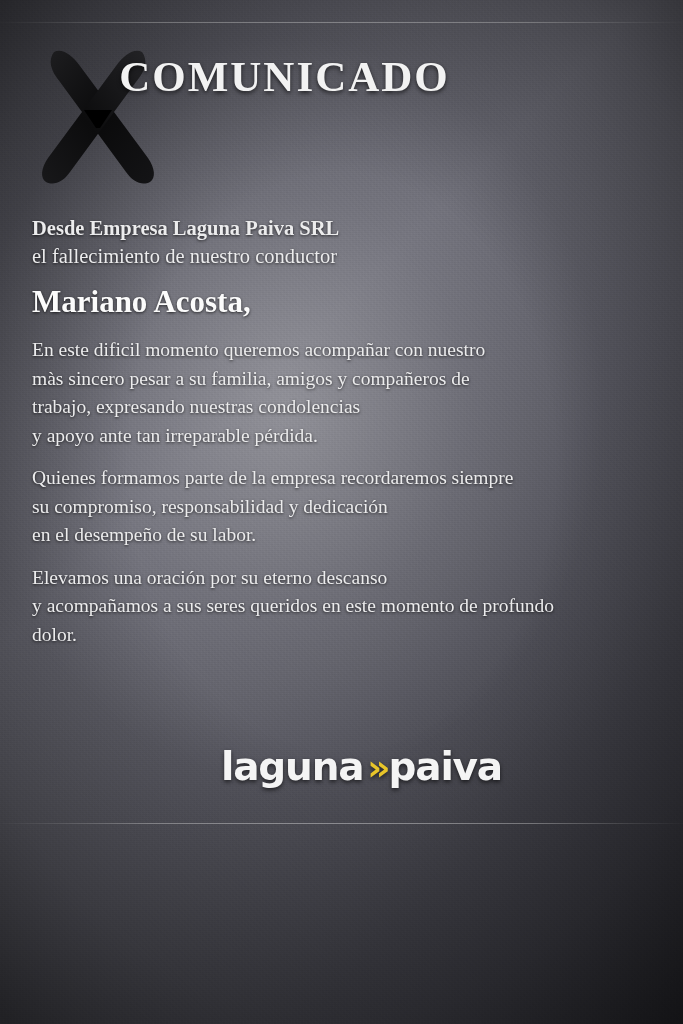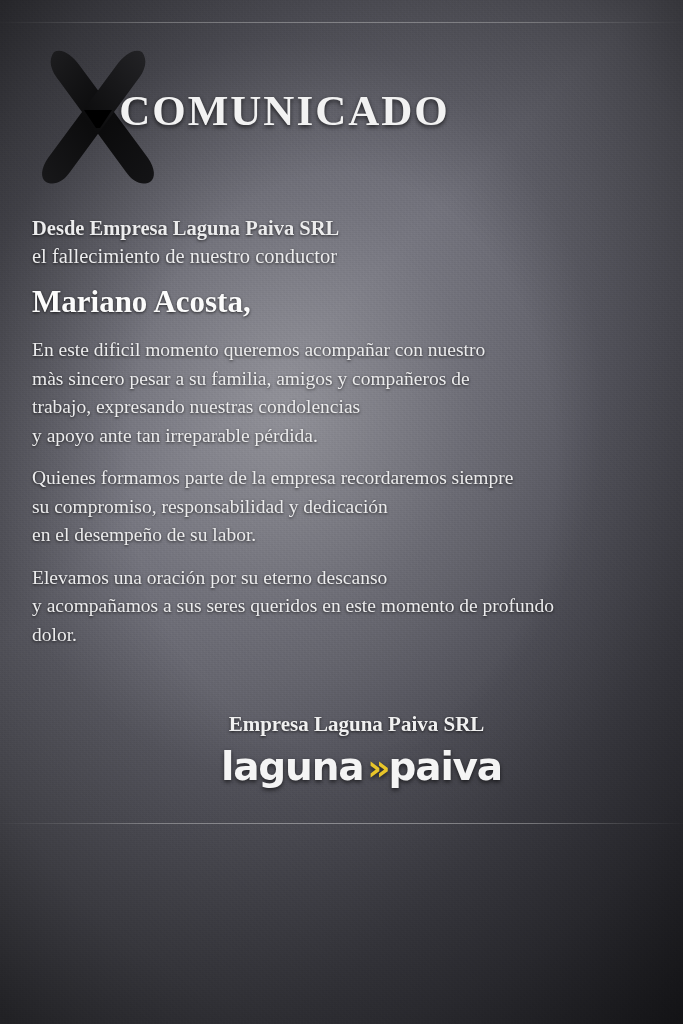--- a/index.html
+++ b/index.html
@@ -62,21 +62,20 @@
     left: 0;
     width: 569px;
     text-align: center;
     box-sizing: border-box;
     font-family: "Liberation Serif", serif;
     font-weight: bold;
     font-size: 43px;
     letter-spacing: 2px;
     color: #f2f2f2;
     text-shadow: 0 2px 4px rgba(0,0,0,0.65);
-    margin-top: 34px;
   }
 
   
   .ribbon {
     position: absolute;
     left: 38px;
     top: 48px;
     width: 120px;
     height: 150px;
   }
@@ -220,21 +219,20 @@
       </div>
 
       <div class="para">
         <span class="l">Elevamos una oración por su eterno descanso</span>
         <span class="l">y acompañamos a sus seres queridos en este momento de profundo</span>
         <span class="l">dolor.</span>
       </div>
 
     </div>
 
-    <div class="signature">Empresa Laguna Paiva SRL</div>
 
     <div class="logo">
       <span class="logo-inner">
         <span>laguna</span>
         <span class="chev">»</span>
         <span>paiva</span>
       </span>
     </div>
 
   </div>

